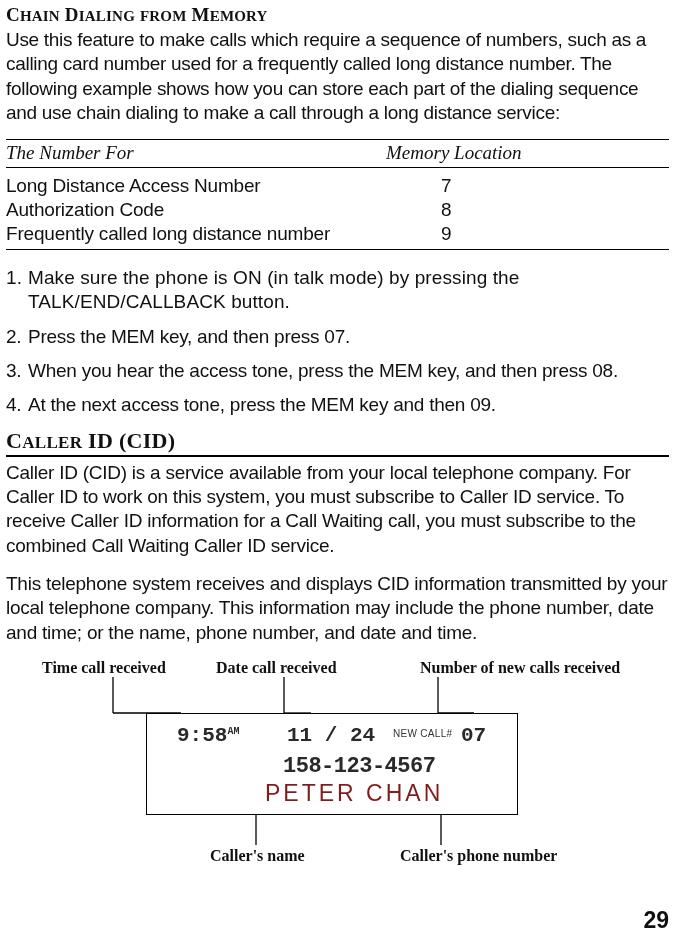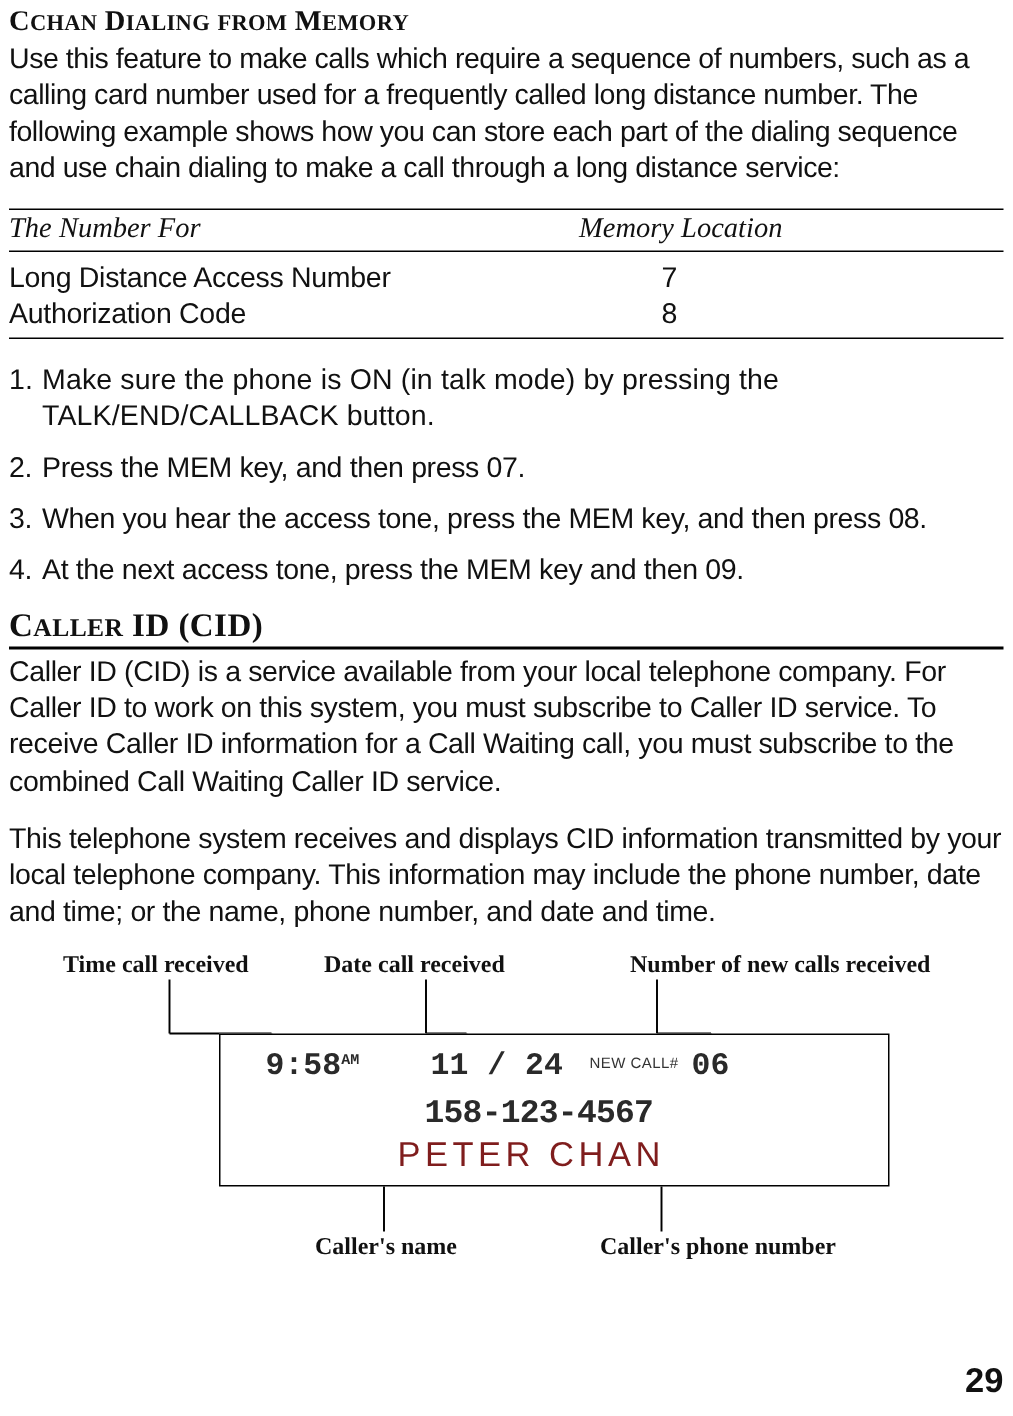--- a/index.html
+++ b/index.html
@@ -91,21 +91,21 @@
     font-family: Georgia, 'Times New Roman', serif;
     font-weight: bold;
     font-size: 16px;
     white-space: nowrap;
   }
   .svg-over { position: absolute; left: 0; top: 0; pointer-events: none; }
   .lcd {
     position: absolute;
     left: 140px;
     top: 54px;
-    width: 447px;
+    width: 372px;
     height: 102px;
     border: 1.6px solid #000;
     background: #fff;
   }
   .lcd-inner {
     position: relative; width: 100%; height: 100%;
     font-family: 'Courier New', monospace;
   }
   .seg {
     font-family: 'Courier New', monospace;
@@ -132,39 +132,43 @@
     bottom: 10px;
     font-family: Arial, sans-serif;
     font-weight: bold;
     font-size: 23px;
   }
 </style>
 </head>
 <body>
 
 <div class="h-chain">
-  <span>C</span><span class="sc">CHAN</span><span> D</span><span class="sc">IALING</span><span> </span><span class="sc">FROM</span><span> M</span><span class="sc">EMORY</span>
+  <span>C</span><span class="sc">HAIN</span><span> D</span><span class="sc">IALING</span><span> </span><span class="sc">FROM</span><span> M</span><span class="sc">EMORY</span>
 </div>
 
 <p class="intro">Use this feature to make calls which require a sequence of numbers, such as a calling card number used for a frequently called long distance number. The following example shows how you can store each part of the dialing sequence and use chain dialing to make a call through a long distance service:</p>
 
 <hr class="table-line">
 <div class="table-head">
   <div class="col1">The Number  For</div>
   <div class="col2">Memory Location</div>
 </div>
 <hr class="table-line">
 <div class="table-body">
   <div class="table-row">
     <div class="col1">Long Distance Access Number</div>
     <div class="col2">7</div>
   </div>
   <div class="table-row">
     <div class="col1">Authorization Code</div>
     <div class="col2">8</div>
+  </div>
+  <div class="table-row">
+    <div class="col1">Frequently called long distance number</div>
+    <div class="col2">9</div>
   </div>
 </div>
 <hr class="table-line">
 
 <div class="steps">
   <div class="step step1">
     <div class="num">1.</div>
     <div class="txt">Make sure the phone is ON (in talk mode) by pressing the TALK/END/CALLBACK button.</div>
   </div>
   <div class="step">
@@ -213,21 +217,21 @@
     <line x1="435" y1="186" x2="435" y2="116" stroke="#000" stroke-width="1.3"></line>
     <line x1="435" y1="116" x2="456" y2="116" stroke="#000" stroke-width="1.3"></line>
     <line x1="456" y1="116" x2="456" y2="108" stroke="#000" stroke-width="1.3"></line>
   </svg>
 
   <div class="lcd">
     <div class="lcd-inner">
       <span class="seg time"><span>9:58</span><span class="ampm">AM</span></span>
       <span class="seg date">11 / 24</span>
       <span class="newc-lbl">NEW CALL#</span>
-      <span class="seg newc-n">06</span>
+      <span class="seg newc-n">07</span>
       <span class="seg phone">158-123-4567</span>
       <span class="name">PETER CHAN</span>
     </div>
   </div>
 
 </div>
 
 <div class="page-num">29</div>
 
 </body></html>

